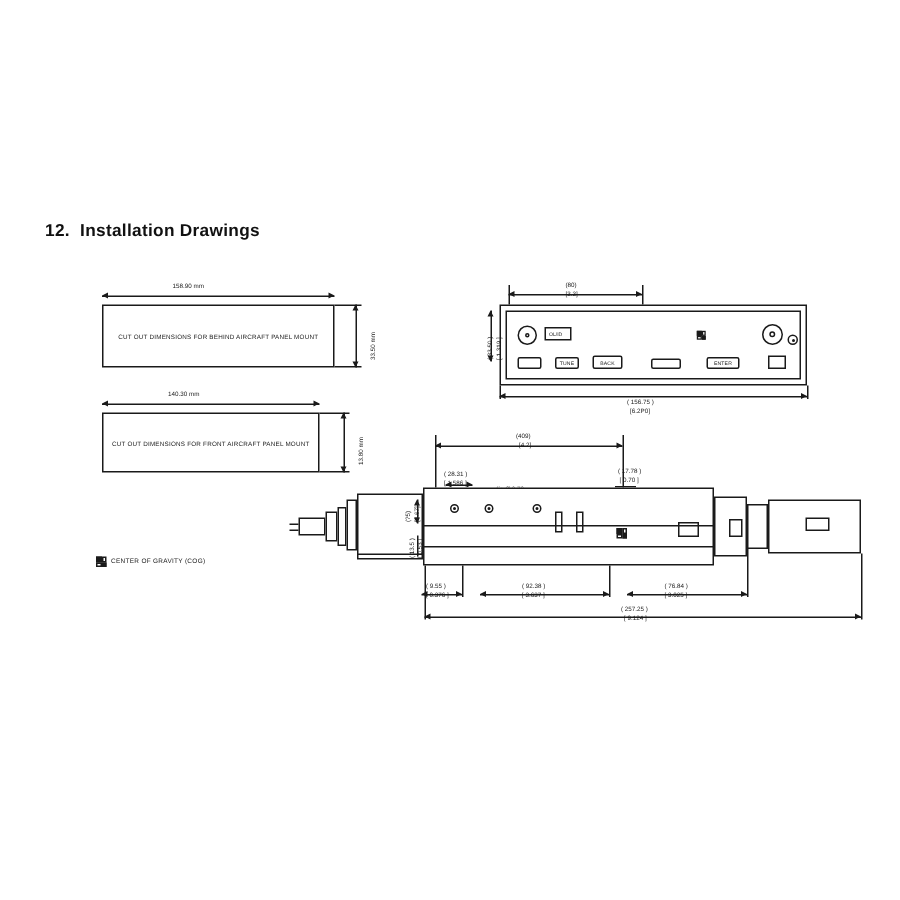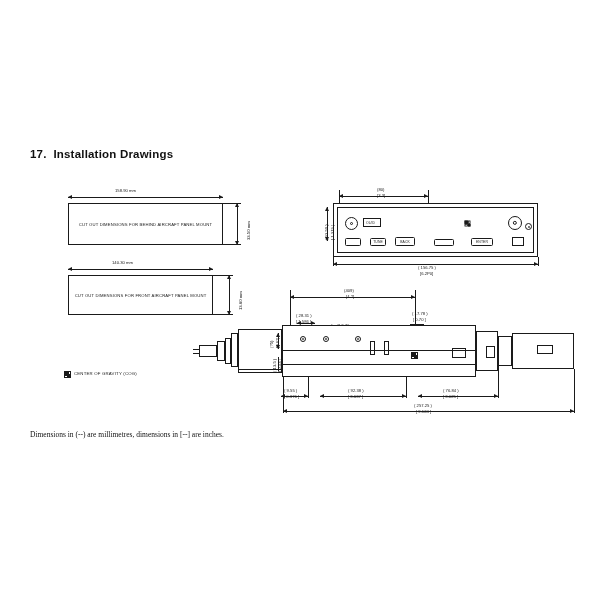--- a/index.html
+++ b/index.html
@@ -172,21 +172,21 @@
     border: 0.6px solid #1a1a1a;
   }
   .cog .q.fill { background: #1a1a1a; }
 </style>
 </head>
 <body>
 
 <div class="page">
 
   <div id="section-title">
-    <span>17.</span>&nbsp;
+    <span>12.</span>&nbsp;
     <span>Installation Drawings</span>
   </div>
 
   <div>
 
     <div class="thin hline" style="left:68px; top:197px; width:155px;"></div>
     <div class="ar ar-l" style="left:68px; top:195px;"></div>
     <div class="ar ar-r" style="left:219px; top:195px;"></div>
     <div class="dim-text" style="left:115px; top:188px;">158.90 mm</div>
 
@@ -375,15 +375,14 @@
     <div class="dim-text" style="left:414px; top:403px;">( 257.25 )</div>
     <div class="dim-text" style="left:416px; top:409px;">[ 9.124 ]</div>
 
     <div class="thin vline" style="left:283px; top:377px; height:36px;"></div>
     <div class="thin vline" style="left:574px; top:369px; height:44px;"></div>
     <div class="thin vline" style="left:308px; top:377px; height:21px;"></div>
     <div class="thin vline" style="left:406px; top:377px; height:21px;"></div>
     <div class="thin vline" style="left:498px; top:366px; height:32px;"></div>
   </div>
 
-  <div id="footnote">Dimensions in (--) are millimetres, dimensions in [--] are inches.</div>
 
 </div>
 
 </body></html>

